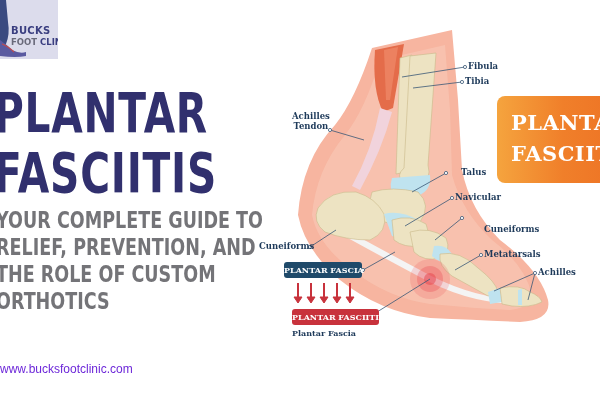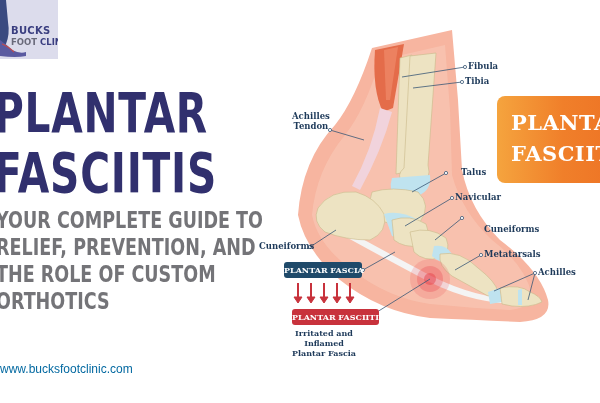--- a/index.html
+++ b/index.html
@@ -36,21 +36,21 @@
       transform: scaleX(0.78); transform-origin: left top;
       line-height: 1; white-space: nowrap;
     }
     .subtitle.s1 { top: 209px; }
     .subtitle.s2 { top: 236px; }
     .subtitle.s3 { top: 263px; }
     .subtitle.s4 { top: 290px; }
 
     .website {
       position: absolute; left: 0; top: 362px;
-      font: 400 12px "Liberation Sans", sans-serif; color: #0369a1;
+      font: 400 12px "Liberation Sans", sans-serif; color: #6d28d9;
     }
 
     .illustration { position: absolute; left: 0; top: 0; width: 600px; height: 403px; }
 
     .label {
       position: absolute; font: 700 8.5px "DejaVu Serif", serif; color: #1e3a5a;
       white-space: nowrap; line-height: 1.15;
     }
 
     .badge-orange {
@@ -200,15 +200,14 @@
 <span class="label" style="left:449px; top:168px;margin-left:12px;">Talus</span>
 <span class="label" style="left:455px; top:193px;">Navicular</span>
 <span class="label" style="left:484px; top:213px;margin-top:12px;">Cuneiforms</span>
 <span class="label" style="left:259px; top:242px;">Cuneiforms</span>
 <span class="label" style="left:484px; top:250px;">Metatarsals</span>
 <span class="label" style="left:538px; top:268px;">Achilles</span>
 
 <div class="pf-box">PLANTAR FASCIA</div>
 <div class="pfs-box">PLANTAR FASCIITIS</div>
 <div class="pfs-caption">
-  <div>Irritated and Inflamed</div>
   <div>Plantar Fascia</div>
 </div>
 
 </body></html>

